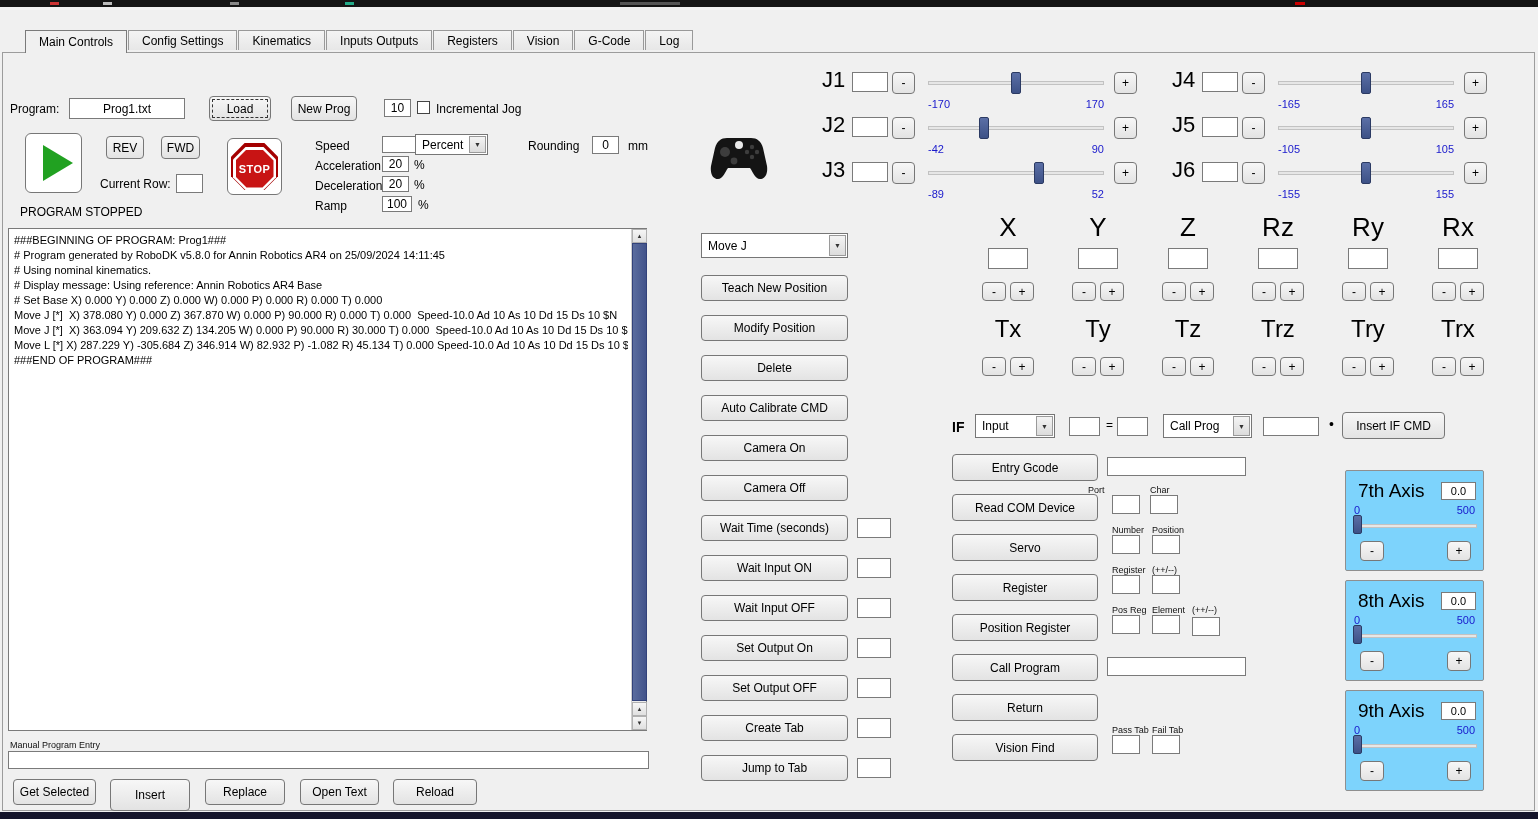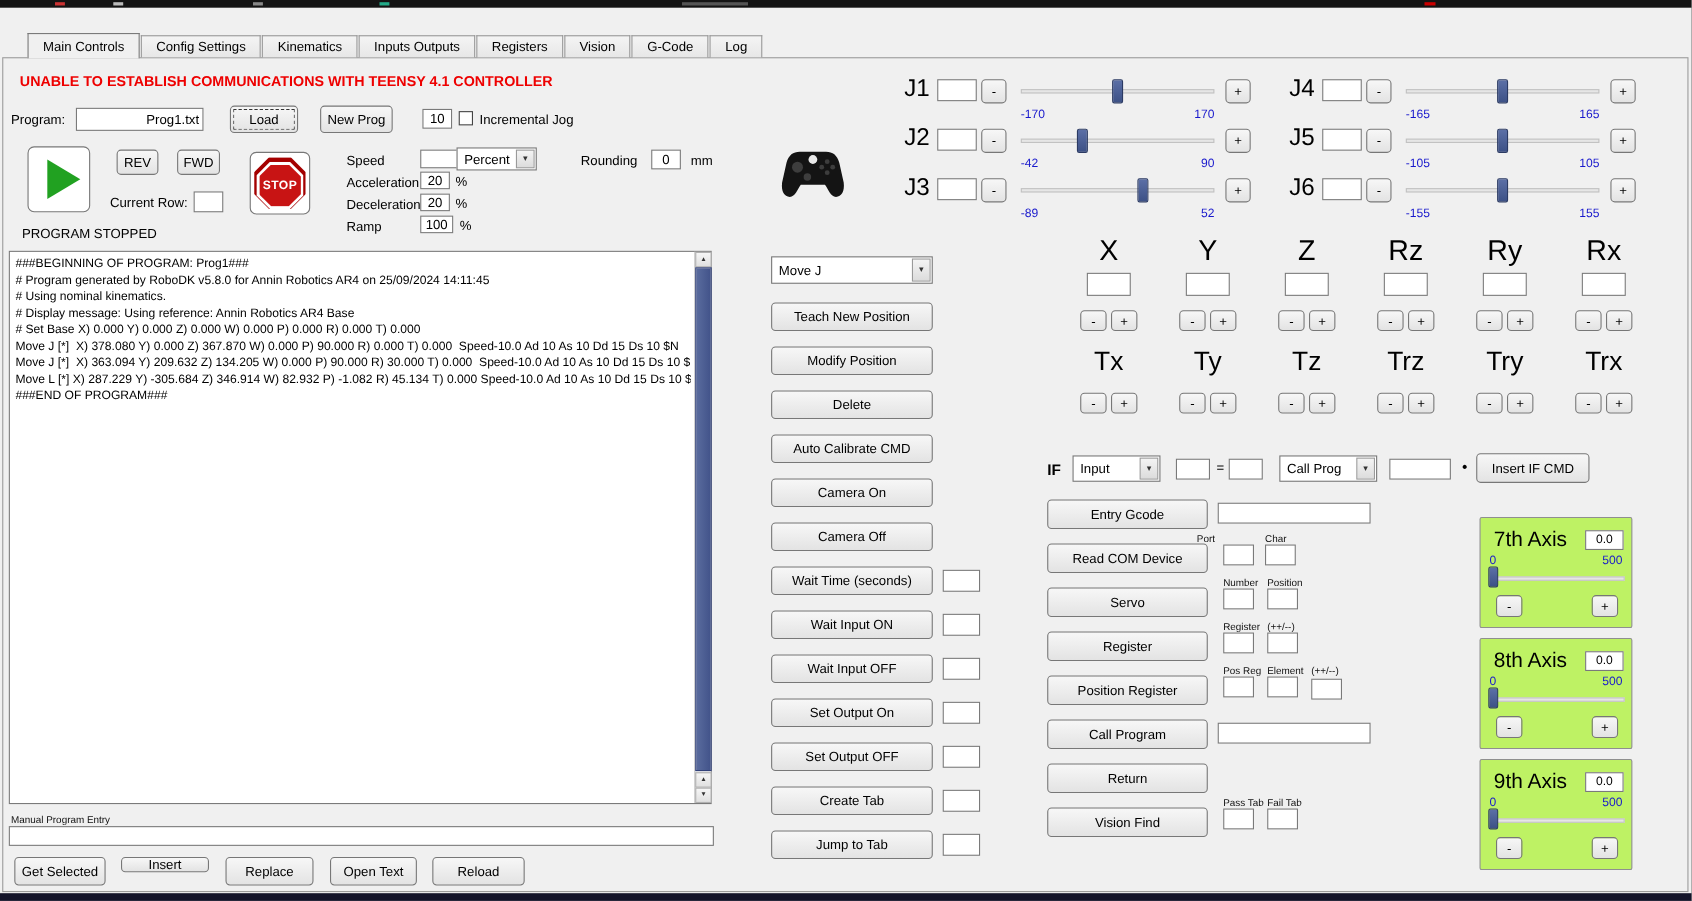--- a/index.html
+++ b/index.html
@@ -22,21 +22,21 @@
   .chip{position:absolute;top:2px;height:3px;}
   
   .titlebar{position:absolute;left:0;top:7px;width:1538px;height:22px;background:#fff;}
   .appicon{position:absolute;left:24px;top:3px;width:15px;height:15px;border-radius:2px;
            background:linear-gradient(135deg,#3f86d4,#2b5fa8);}
   .wtitle{position:absolute;left:46px;top:4px;font-size:12px;color:#000;}
   .winbtn{position:absolute;top:0;width:45px;height:22px;display:flex;align-items:center;justify-content:center;
           font-size:12px;color:#222;}
   .maxglyph{width:10px;height:9px;border:1px solid #222;}
   
-  .tabwrap{position:absolute;left:5px;top:30px;height:23px;display:flex;align-items:center;gap:1px;z-index:5;padding-left:20px;}
+  .tabwrap{position:absolute;left:5px;top:30px;height:23px;display:flex;align-items:flex-start;gap:1px;z-index:5;padding-left:20px;}
   .tab{height:20px;display:flex;align-items:center;padding:0 13px;font-size:12px;
        background:linear-gradient(#f4f4f4,#e7e7e7);border:1px solid #999;border-bottom:none;}
   .tab.active{height:23px;background:#f0f0f0;border:1px solid #7a7a7a;border-bottom:none;z-index:6;}
   .pane{position:absolute;left:2px;top:52px;width:1533px;height:759px;border:1px solid #9c9c9c;background:#f0f0f0;}
   .alert{position:absolute;left:18px;top:66px;font-size:13px;font-weight:bold;color:#ee0000;}
   
   .playbtn{left:25px;top:133px;width:57px;height:60px;background:#fff;border-radius:6px;}
   .tri{width:0;height:0;border-left:30px solid #21a121;border-top:18px solid transparent;border-bottom:18px solid transparent;margin-left:8px;}
   .stopbtn{left:227px;top:138px;width:55px;height:57px;background:#fff;border-radius:6px;}
   .oct{clip-path:polygon(29% 0,71% 0,100% 29%,100% 71%,71% 100%,29% 100%,0 71%,0 29%);display:flex;align-items:center;justify-content:center;}
@@ -80,21 +80,21 @@
   .tcol{position:absolute;top:315px;width:90px;height:66px;}
   .tname{text-align:center;font-size:24px;color:#000;}
   .tminus{left:19px;top:42px;width:24px;height:19px;}
   .tplus{left:47px;top:42px;width:24px;height:19px;}
   
   .cmdbtn{left:701px;width:147px;height:26px;}
   .cmdfield{left:857px;width:34px;height:20px;}
   .actbtn{left:952px;width:146px;height:27px;}
   .sfield{width:28px;height:19px;text-align:center;}
   
-  .axis{position:absolute;left:1345px;width:139px;height:101px;background:#bef264;border:1px solid #8f8f8f;border-radius:2px;}
+  .axis{position:absolute;left:1345px;width:139px;height:101px;background:#7dd3fc;border:1px solid #8f8f8f;border-radius:2px;}
   .axname{position:absolute;left:12px;top:9px;font-size:19px;color:#000;}
   .axval{left:95px;top:11px;width:35px;height:18px;text-align:center;font-size:11px;}
   .axmin{left:8px;top:33px;}
   .axmax{right:8px;top:33px;}
   .axslider{left:8px;top:44px;width:123px;height:20px;}
   .axis .thumb{height:19px;width:9px;}
   .axminus{left:14px;top:70px;width:24px;height:20px;}
   .axplus{left:101px;top:70px;width:24px;height:20px;}
   .dashed{outline:1px dashed #333;outline-offset:-4px;}
 </style>
@@ -119,24 +119,23 @@
     <div class="tab">Config Settings</div>
     <div class="tab">Kinematics</div>
     <div class="tab">Inputs Outputs</div>
     <div class="tab">Registers</div>
     <div class="tab">Vision</div>
     <div class="tab">G-Code</div>
     <div class="tab">Log</div>
   </div>
   <div class="pane"></div>
 
-  <div class="alert">UNABLE TO ESTABLISH COMMUNICATIONS WITH TEENSY 4.1 CONTROLLER</div>
 
   <div class="lbl" style="left:10px;top:102px;">Program:</div>
-  <input class="field ctr" style="left: 69px; top: 98px; width: 116px; height: 21px; text-align: right;" value="Prog1.txt">
+  <input class="field ctr" style="left: 69px; top: 98px; width: 116px; height: 21px;" value="Prog1.txt">
   <div class="btn dashed" style="left:209px;top:96px;width:62px;height:25px;">Load</div>
   <div class="btn" style="left:291px;top:96px;width:66px;height:25px;">New Prog</div>
   <input class="field ctr" style="left: 384px; top: 99px; width: 27px; height: 18px;" value="10">
   <div class="checkbox" style="left:417px;top:101px;"></div>
   <div class="lbl" style="left:436px;top:102px;">Incremental Jog</div>
 
   <div class="btn playbtn">
       <div class="tri"></div>
     </div>
   <div class="btn" style="left:106px;top:136px;width:38px;height:23px;">REV</div>
@@ -187,21 +186,21 @@
       <div class="sbtn" style="top:0;">▲</div>
       <div class="sthumb"></div>
       <div class="sbtn" style="bottom:14px;">▲</div>
       <div class="sbtn" style="bottom:0;">▼</div>
     </div>
   </div>
 
   <div class="mini" style="left:10px;top:740px;">Manual Program Entry</div>
   <input class="field" style="left: 8px; top: 751px; width: 641px; height: 18px;" value="">
   <div class="btn" style="left:13px;top:779px;width:83px;height:26px;">Get Selected</div>
-  <div class="btn" style="left:110px;top:779px;width:80px;height:14px;">Insert</div>
+  <div class="btn" style="left:110px;top:779px;width:80px;height:32px;">Insert</div>
   <div class="btn" style="left:205px;top:779px;width:80px;height:26px;">Replace</div>
   <div class="btn" style="left:300px;top:779px;width:79px;height:26px;">Open Text</div>
   <div class="btn" style="left:393px;top:779px;width:84px;height:26px;">Reload</div>
 
   <div class="abs" style="left:707px;top:132px;width:64px;height:55px;">
     <svg width="64" height="52" viewBox="0 0 64 52">
       <path d="M20 6 C14 6 10 9 8 16 L4 34 C3 42 6 47 11 47 C16 47 18 40 21 36 L43 36 C46 40 48 47 53 47 C58 47 61 42 60 34 L56 16 C54 9 50 6 44 6 Z" fill="#141414"></path>
       <circle cx="45" cy="15" r="2.2" fill="#3d3d3d"></circle>
       <circle cx="50" cy="20" r="2.2" fill="#3d3d3d"></circle>
       <circle cx="40" cy="20" r="2.2" fill="#3d3d3d"></circle>

